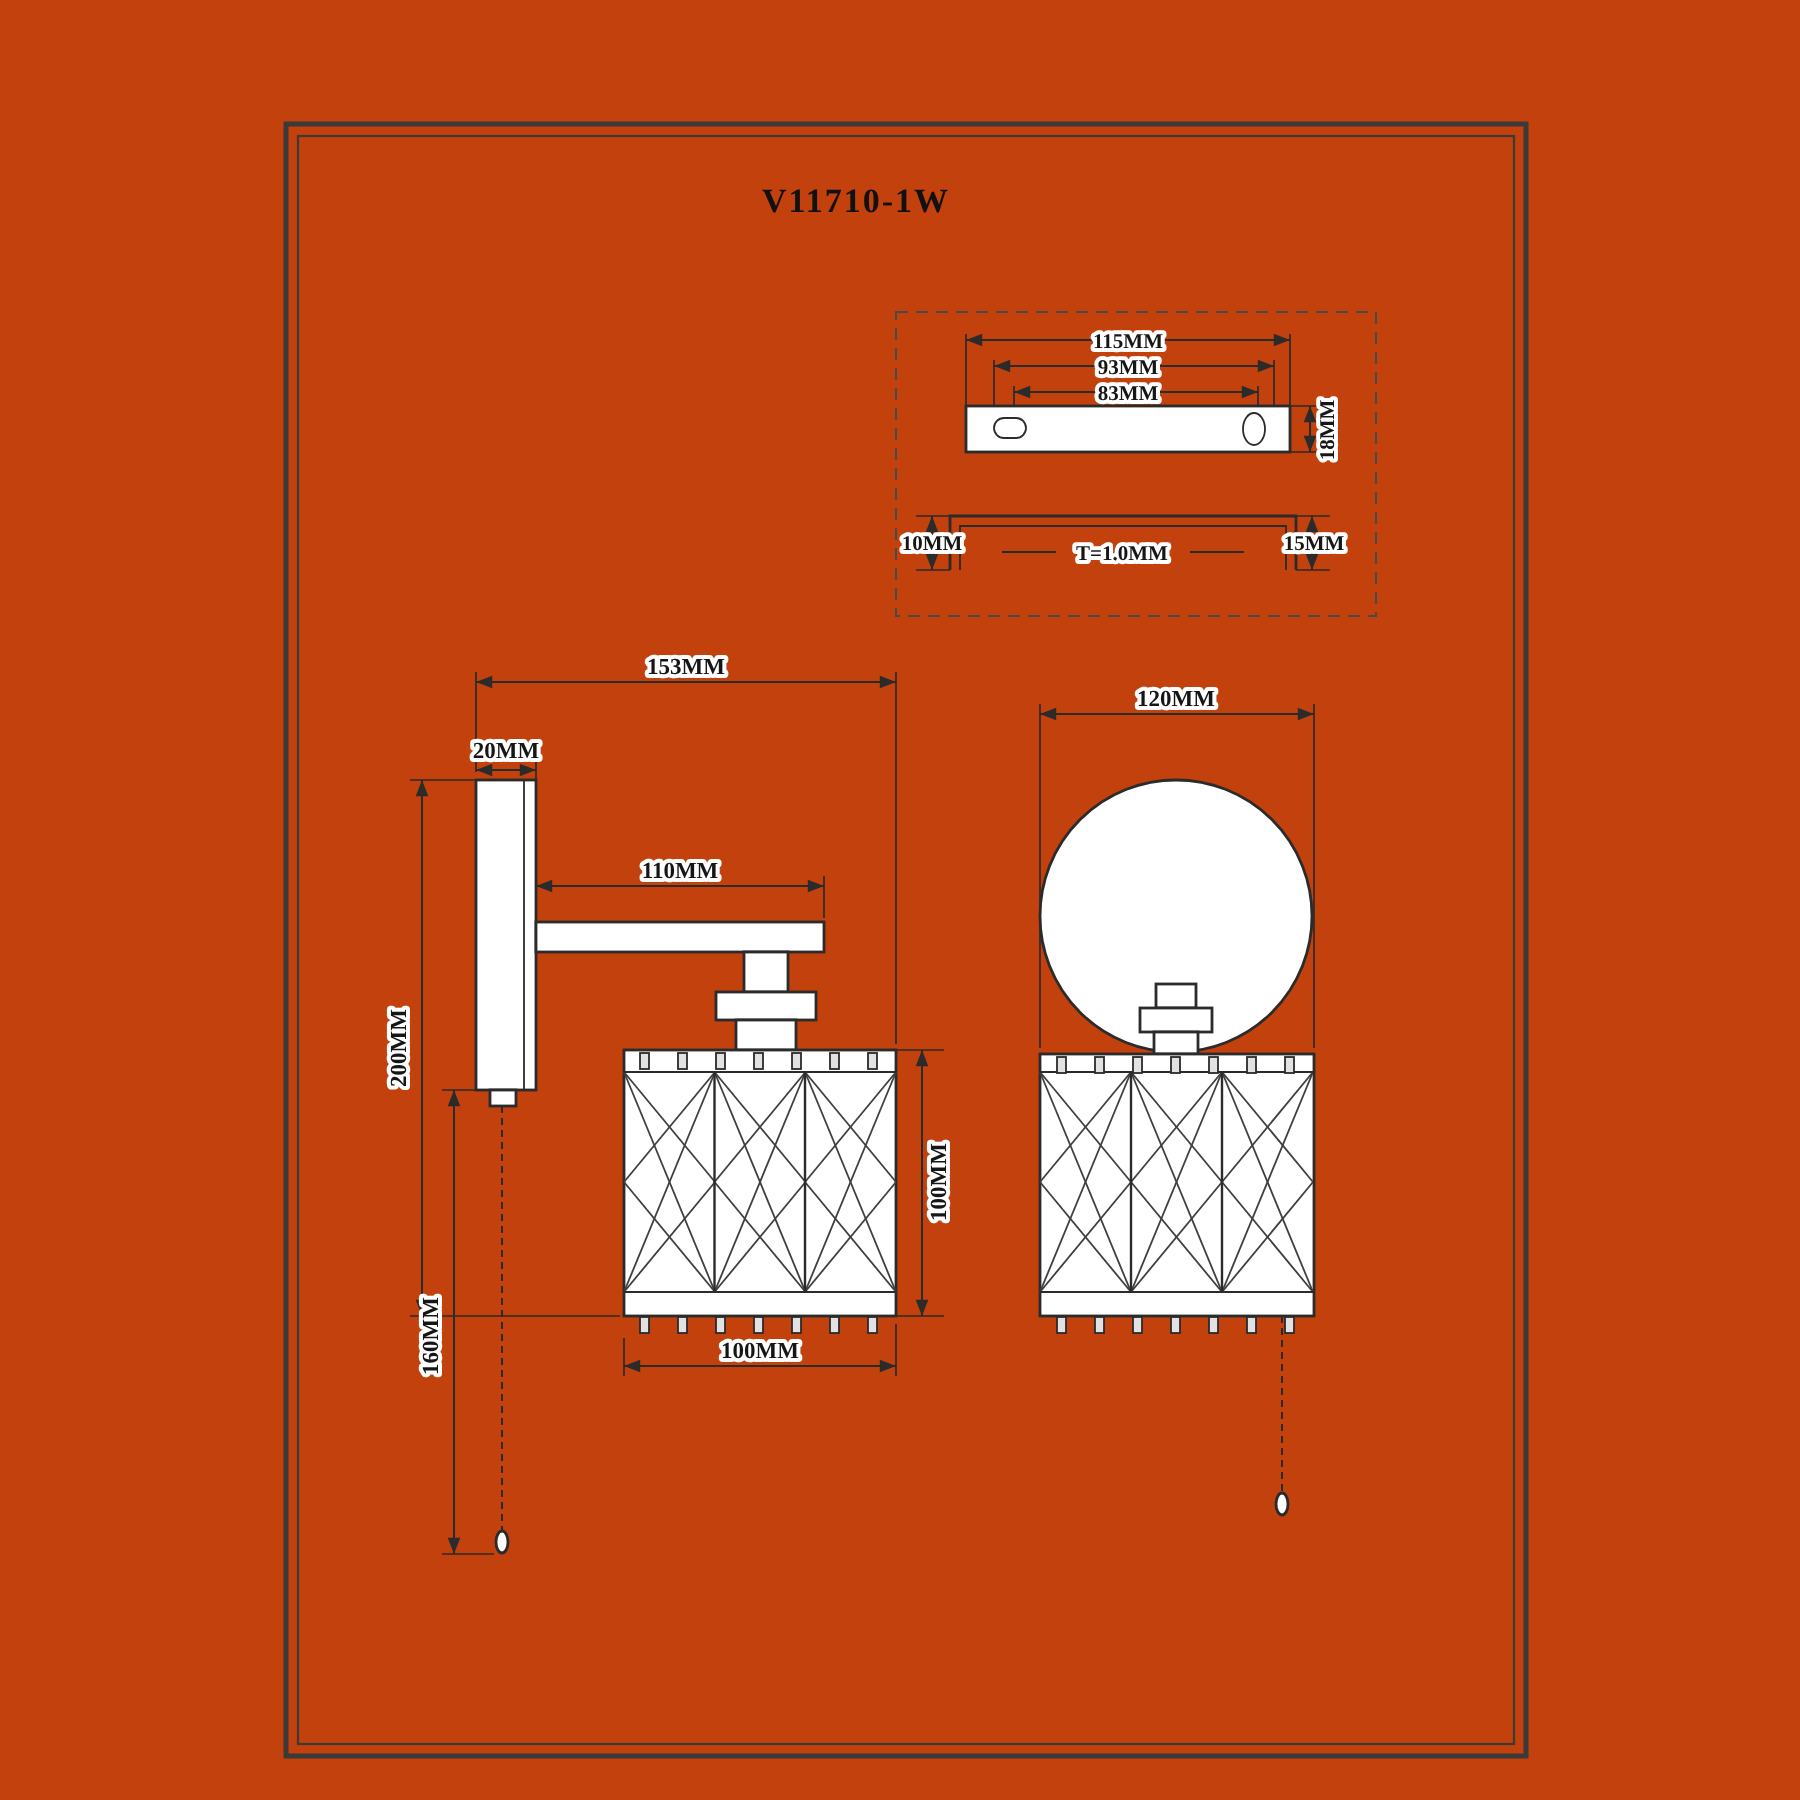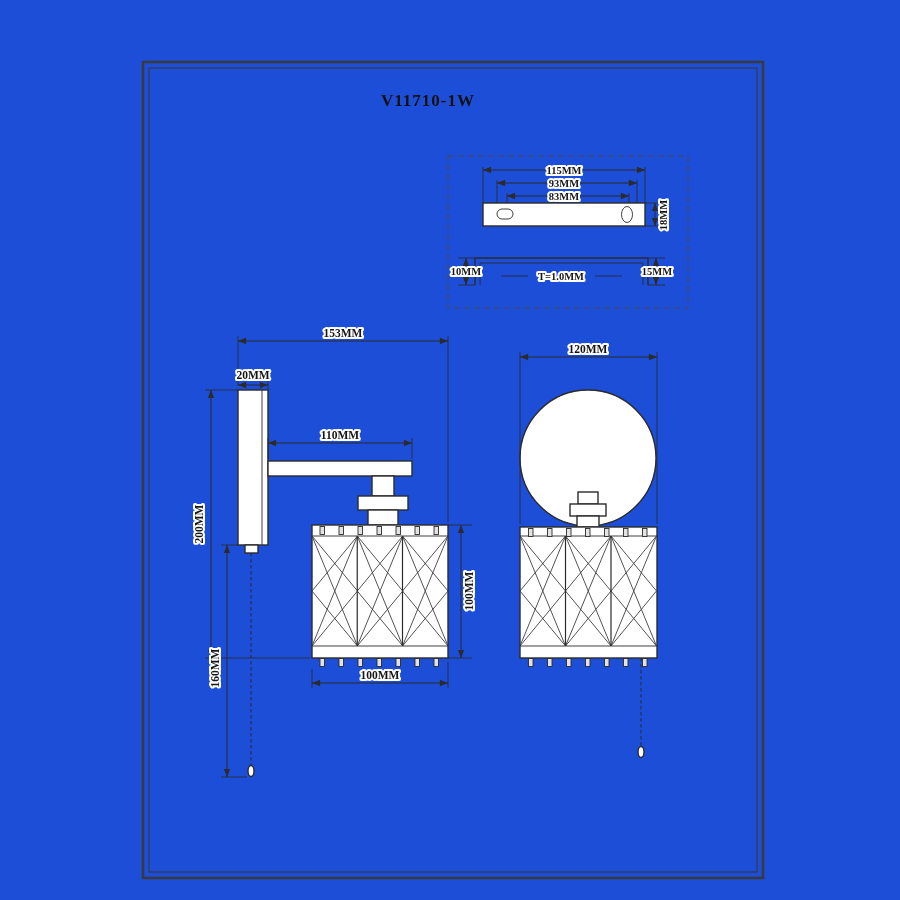--- a/index.html
+++ b/index.html
@@ -1,16 +1,16 @@
 <!DOCTYPE html>
 <html><head>
 <meta charset="utf-8">
 <style>
   html,body{margin:0;padding:0;background:#fff;}
-  .page{position:relative;width:900px;height:900px;background:#1d4ed8;font-family:"Liberation Serif",serif;}
+  .page{position:relative;width:900px;height:900px;background:#c2410c;font-family:"Liberation Serif",serif;}
   svg{display:block;}
   .obj{stroke:#2b2b2b;stroke-width:1.4;fill:none;}
   .objf{stroke:#2b2b2b;stroke-width:1.4;fill:#fff;}
   .thin{stroke:#2b2b2b;stroke-width:0.9;fill:none;}
   .div{stroke:#2b2b2b;stroke-width:1.2;fill:none;}
   .diml{stroke:#2b2b2b;stroke-width:1;fill:none;}
   .ext{stroke:#2b2b2b;stroke-width:0.85;fill:none;}
   .dashbox{stroke:#4a4a4a;stroke-width:1;fill:none;stroke-dasharray:6 4;}
   .cord{stroke:#2b2b2b;stroke-width:1;fill:none;stroke-dasharray:3.5 2.5;}
   text.dim{font-family:"Liberation Serif",serif;font-size:11.5px;font-weight:bold;fill:#161616;

